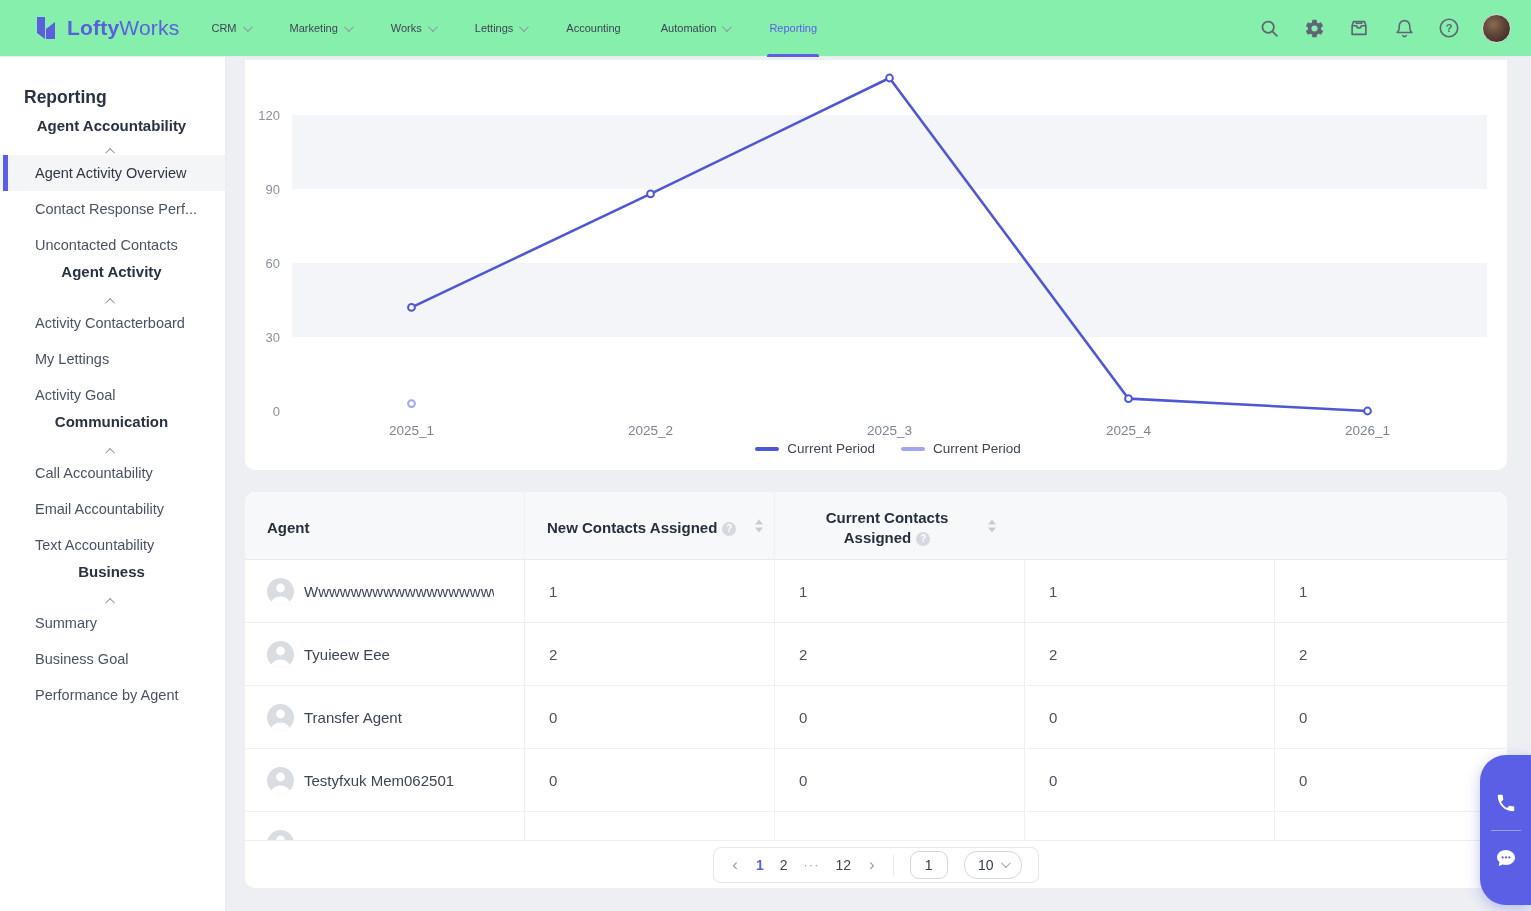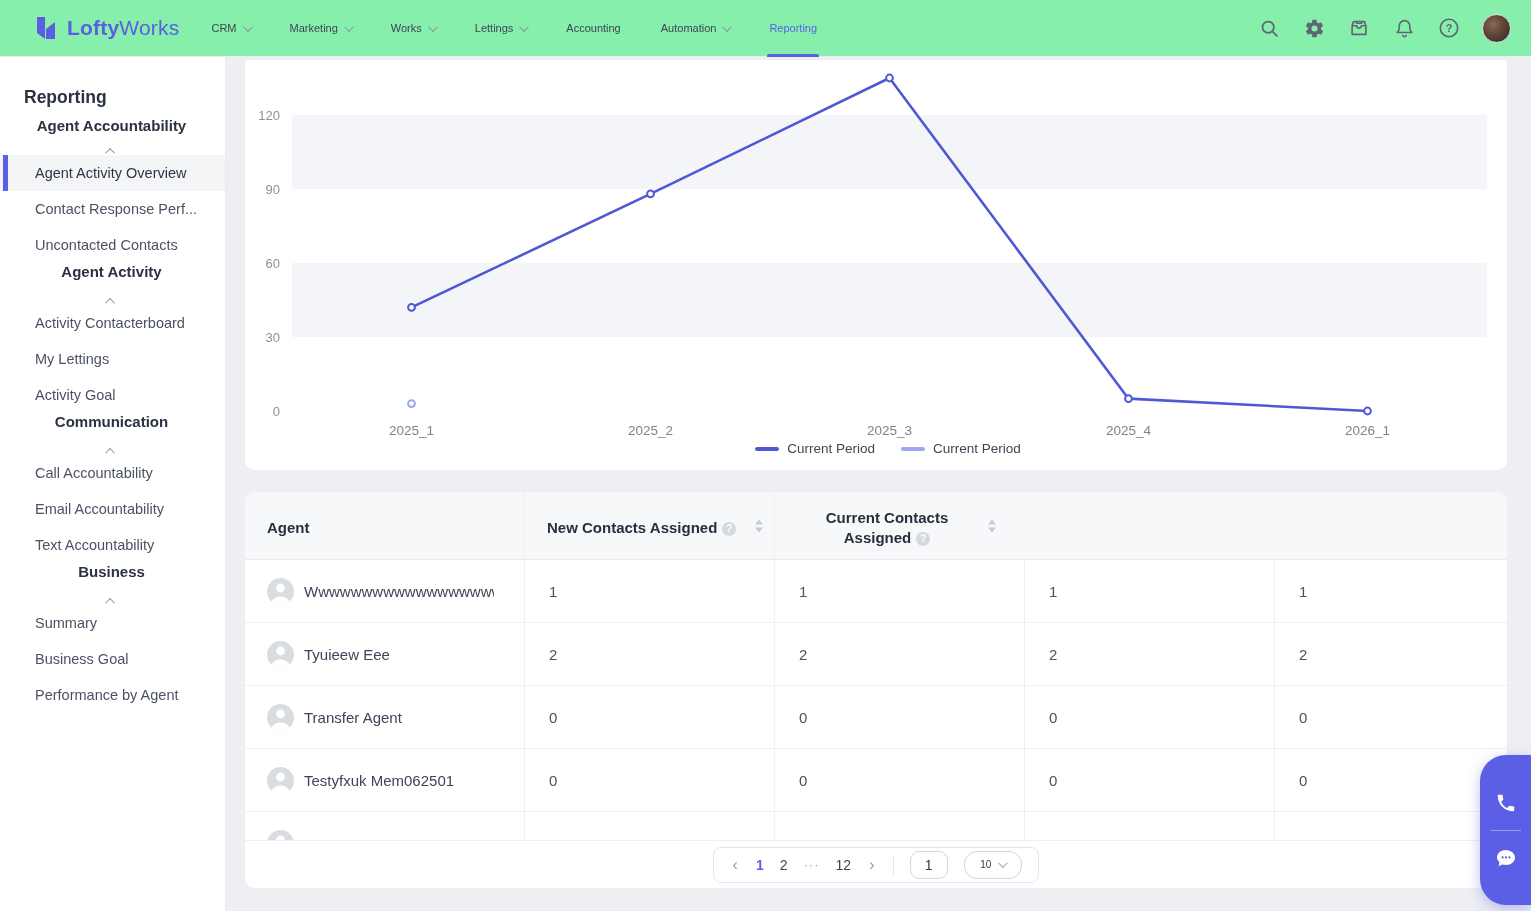--- a/index.html
+++ b/index.html
@@ -77,21 +77,21 @@
   .pager { height:36px; border:1px solid #e3e6ea; border-radius:8px; display:flex; align-items:center;
            gap:16px; padding:0 16px; background:#fff; }
   .pg-arrow { color:#9aa1ad; font-size:17px; cursor:pointer; line-height:1; padding:0 2px; }
   .pg-num { font-size:14px; color:#3f4654; cursor:pointer; }
   .pg-num.current { color:#5b5fe8; font-weight:700; }
   .pg-dots { color:#9aa1ad; font-size:13px; letter-spacing:1px; }
   .pg-divider { width:1px; height:20px; background:#e3e6ea; }
   .pg-input { width:38px; height:28px; border:1px solid #d2d6dd; border-radius:9px; text-align:center;
            font-size:14px; color:#333b4a; font-family:"Liberation Sans", sans-serif; }
   .pg-size { width:58px; height:28px; border:1px solid #d2d6dd; border-radius:13px; display:flex;
-           align-items:center; justify-content:center; gap:7px; font-size:10px; color:#333b4a; cursor:pointer; }
+           align-items:center; justify-content:center; gap:7px; font-size:14px; color:#333b4a; cursor:pointer; }
   .pg-size .chev { border-color:#9aa1ad; }
 
   
   .fab { position:absolute; right:0; top:755px; width:51px; height:150px; background:#5a5fe6;
          border-radius:26px 0 0 26px; z-index:40; display:flex; flex-direction:column;
          align-items:center; justify-content:center; gap:12px; box-shadow:0 4px 14px rgba(80,85,220,.35); }
   .fab-btn { width:30px; height:30px; display:flex; align-items:center; justify-content:center; cursor:pointer; }
   .fab-divider { width:30px; height:1px; background:rgba(255,255,255,.4); }
 
   

